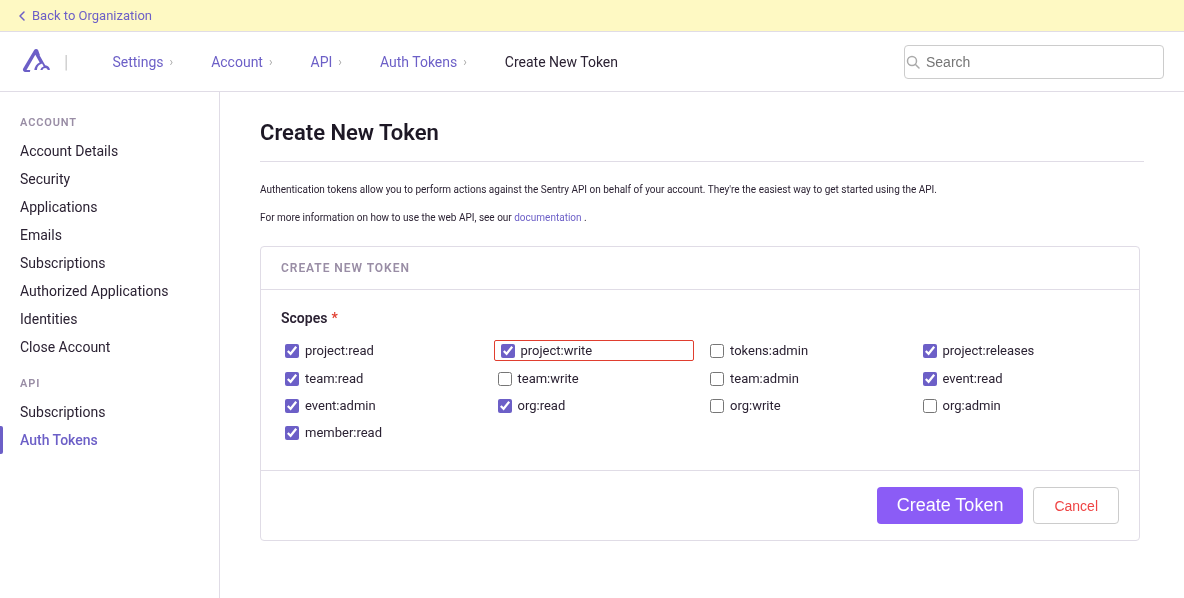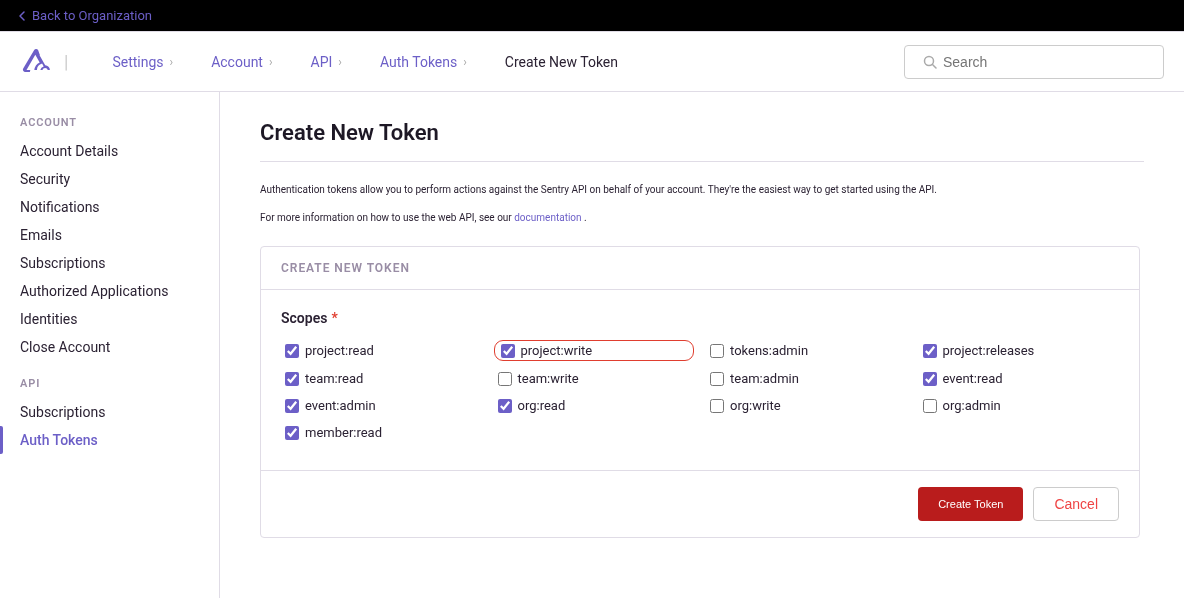--- a/index.html
+++ b/index.html
@@ -1,20 +1,20 @@
 <!DOCTYPE html>
 <html><head>
   <meta charset="utf-8">
   <style>
     * { box-sizing: border-box; margin: 0; padding: 0; }
     body { font-family: -apple-system, BlinkMacSystemFont, 'Segoe UI', Roboto, sans-serif; font-size: 14px; color: #2b2233; background: #fff; }
 
     .top-bar {
       height: 32px;
-      background: #000000;
+      background: #fef9c3;
       border-bottom: 1px solid #e0dce6;
       display: flex;
       align-items: center;
       padding: 0 16px;
     }
     .back-link {
       display: flex;
       align-items: center;
       gap: 4px;
       color: #6c5fc7;
@@ -63,21 +63,21 @@
     }
     .breadcrumb-sep {
       color: #aaa;
       font-size: 12px;
     }
     .search-box {
       display: flex;
       align-items: center;
       border: 1px solid #ccc;
       border-radius: 4px;
-      padding: 0 18px;
+      padding: 0 1px;
       height: 34px;
       width: 260px;
       background: #fff;
       gap: 6px;
     }
     .search-box input {
       border: none;
       outline: none;
       font-size: 14px;
       color: #2b2233;
@@ -203,45 +203,45 @@
       align-items: center;
       gap: 6px;
       font-size: 13px;
       color: #2b2233;
       padding: 2px 4px;
       border-radius: 3px;
     }
     .scope-item.highlighted {
       border: 1.5px solid #e03e2f;
       padding: 2px 6px;
-      border-radius: 9px;
+      border-radius: 2px;
     }
     .scope-item input[type="checkbox"] {
       width: 14px;
       height: 14px;
       cursor: pointer;
       accent-color: #6c5fc7;
       flex-shrink: 0;
     }
 
     .card-footer {
       padding: 16px 20px;
       display: flex;
       justify-content: flex-end;
       gap: 10px;
       border-top: 1px solid #e0dce6;
       margin-top: 8px;
     }
     .btn-create {
-      background: #b91c1c;
+      background: #8b5cf6;
       color: #fff;
       border: none;
       border-radius: 4px;
       padding: 8px 20px;
-      font-size: 11px;
+      font-size: 18px;
       font-weight: 500;
       cursor: pointer;
     }
     .btn-cancel {
       background: #fff;
       color: #ef4444;
       border: 1px solid #ccc;
       border-radius: 4px;
       padding: 8px 20px;
       font-size: 14px;
@@ -291,21 +291,21 @@
 
   <aside class="sidebar">
     <div class="sidebar-section-label">Account</div>
     <div class="sidebar-item">
         <span>Account Details</span>
       </div>
     <div class="sidebar-item">
         <span>Security</span>
       </div>
     <div class="sidebar-item">
-        <span>Notifications</span>
+        <span>Applications</span>
       </div>
     <div class="sidebar-item">
         <span>Emails</span>
       </div>
     <div class="sidebar-item">
         <span>Subscriptions</span>
       </div>
     <div class="sidebar-item">
         <span>Authorized Applications</span>
       </div>

